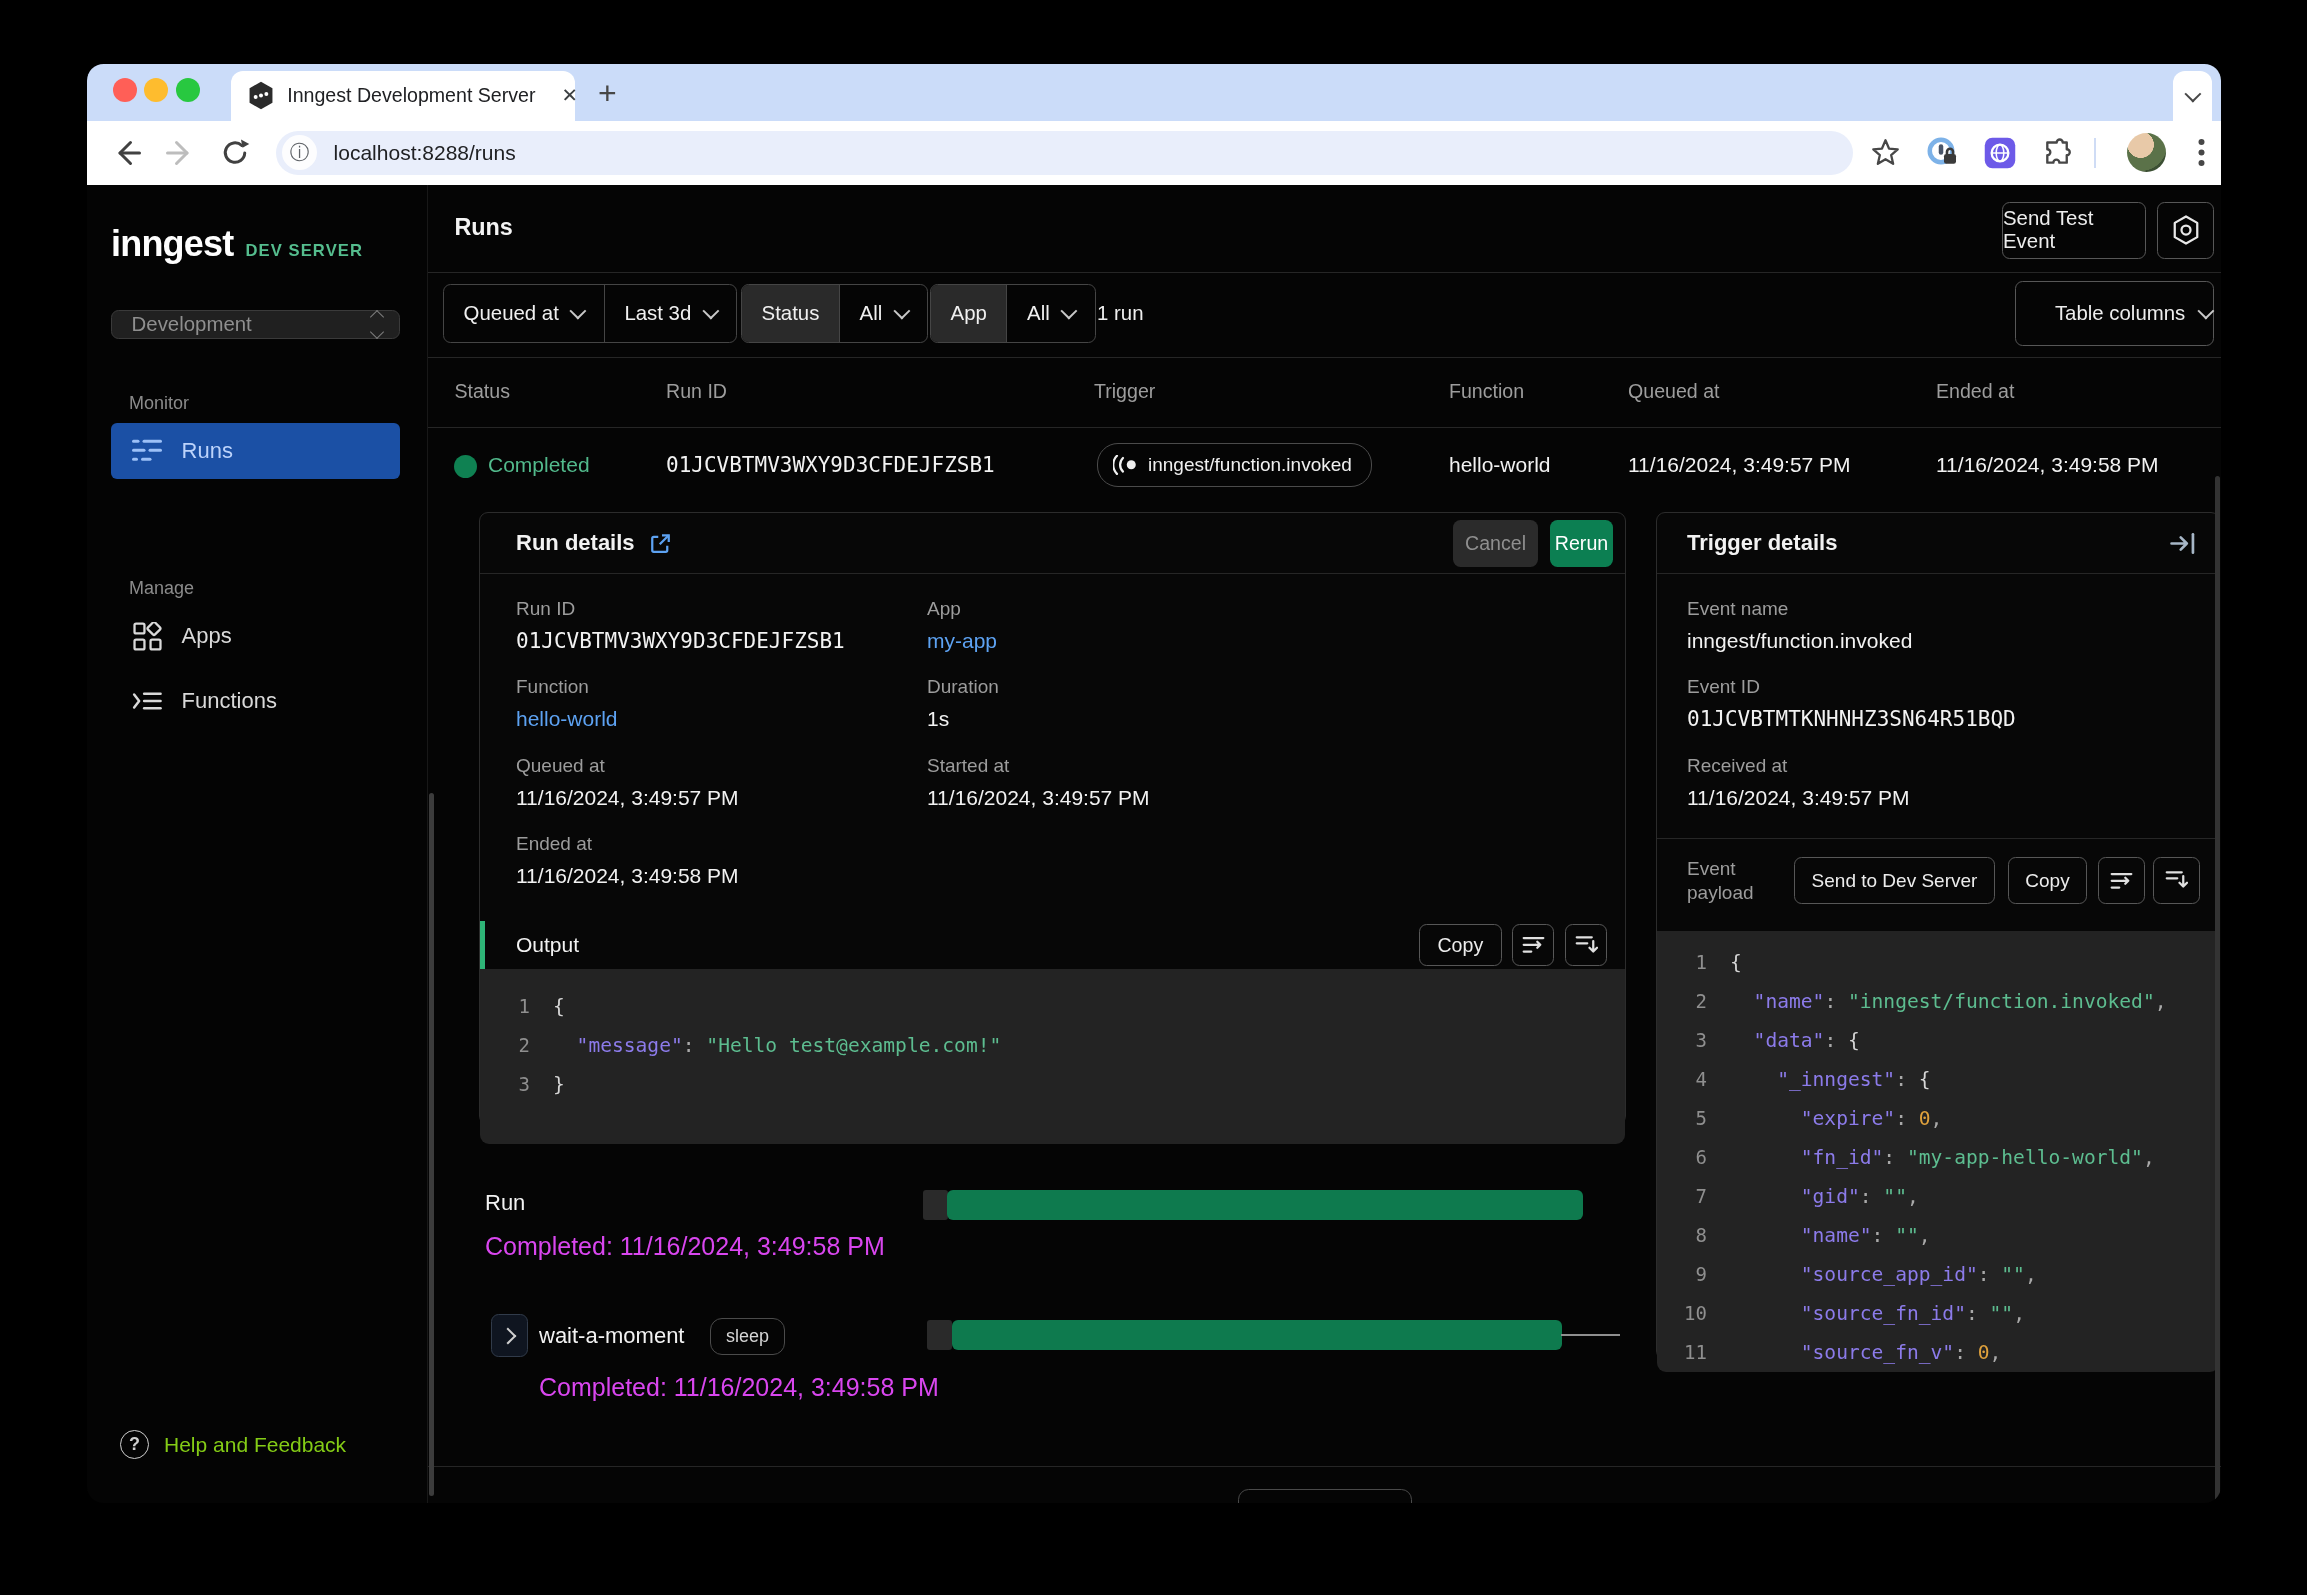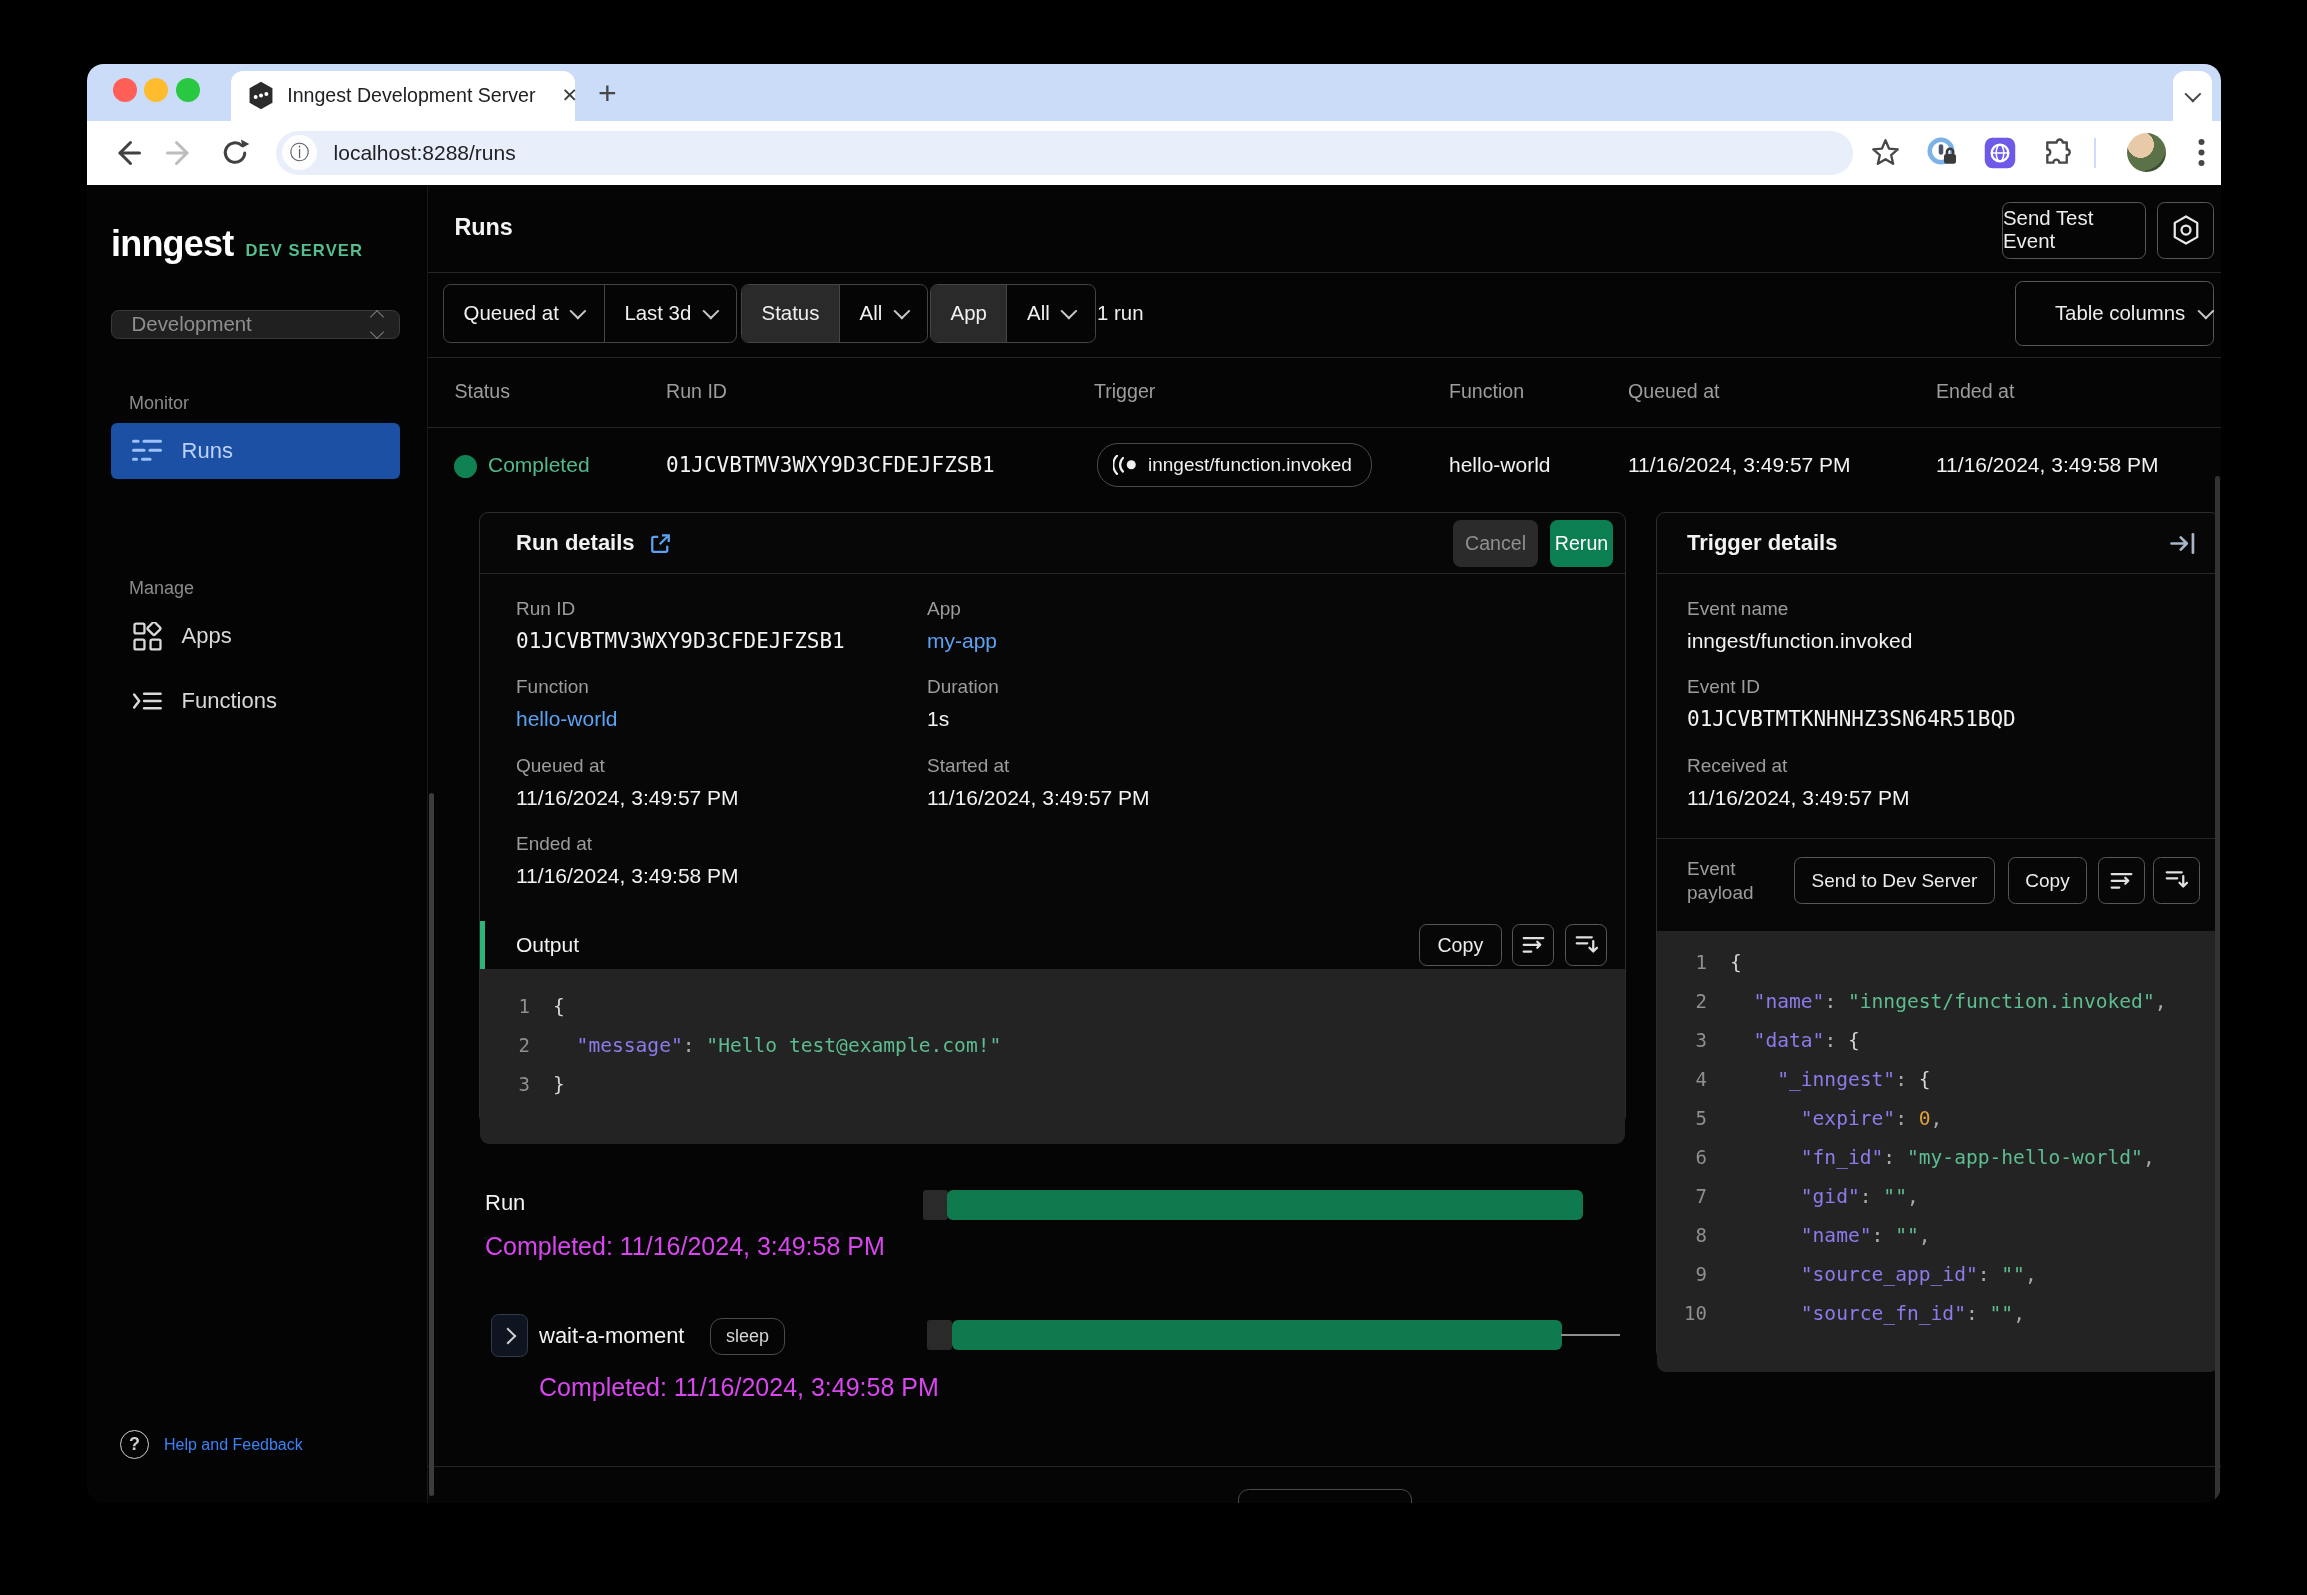--- a/index.html
+++ b/index.html
@@ -52,21 +52,21 @@
   .nav-label{position:absolute;left:42px;font-size:18px;color:#8b8b8b;}
   .nav-item{position:absolute;left:24px;width:289px;height:56px;border-radius:6px;
     display:flex;align-items:center;box-sizing:border-box;}
   .nav-item .ic{width:30px;margin-left:21px;display:flex;justify-content:center;}
   .nav-item .txt{font-size:22px;color:#d9d9d9;margin-left:19.6px;}
   .nav-item.active{background:#1b50a5;}
   .nav-item.active .txt{color:#bcd3fb;}
   .help-row{position:absolute;left:33px;top:1245px;display:flex;align-items:center;}
   .help-ic{width:27px;height:27px;border:1.9px solid #cfcfcf;border-radius:50%;color:#cfcfcf;
     font-size:18px;display:flex;align-items:center;justify-content:center;font-weight:700;}
-  .help-txt{font-size:16px;color:#3b82f6;margin-left:15px;}
+  .help-txt{font-size:21px;color:#84cc16;margin-left:15px;}
 
   
   .main{flex:1;position:relative;overflow:hidden;background:#050505;}
   .page-title{position:absolute;left:26.4px;top:29px;font-size:23.4px;font-weight:600;color:#f4f4f4;}
   .btn{border:0.8px solid #575757;border-radius:7.6px;color:#ededed;display:flex;align-items:center;
     justify-content:center;box-sizing:border-box;background:transparent;}
   .send-btn{position:absolute;left:1574px;top:16.6px;width:144px;height:57px;font-size:20.4px;}
   .gear-btn{position:absolute;left:1729px;top:16.6px;width:57px;height:57px;}
   .hr{position:absolute;left:0;right:0;height:0.8px;background:#262626;}
 
@@ -466,20 +466,21 @@
             <div class="codeline"><span class="ln">1</span><span class="ct"><span class="tok-b">{</span></span></div>
             <div class="codeline"><span class="ln">2</span><span class="ct"><span class="tok-p">  </span><span class="tok-k">"name"</span><span class="tok-p">:</span><span class="tok-p"> </span><span class="tok-s">"inngest/function.invoked"</span><span class="tok-p">,</span></span></div>
             <div class="codeline"><span class="ln">3</span><span class="ct"><span class="tok-p">  </span><span class="tok-k">"data"</span><span class="tok-p">:</span><span class="tok-b"> {</span></span></div>
             <div class="codeline"><span class="ln">4</span><span class="ct"><span class="tok-p">    </span><span class="tok-k">"_inngest"</span><span class="tok-p">:</span><span class="tok-b"> {</span></span></div>
             <div class="codeline"><span class="ln">5</span><span class="ct"><span class="tok-p">      </span><span class="tok-k">"expire"</span><span class="tok-p">:</span><span class="tok-p"> </span><span class="tok-n">0</span><span class="tok-p">,</span></span></div>
             <div class="codeline"><span class="ln">6</span><span class="ct"><span class="tok-p">      </span><span class="tok-k">"fn_id"</span><span class="tok-p">:</span><span class="tok-p"> </span><span class="tok-s">"my-app-hello-world"</span><span class="tok-p">,</span></span></div>
             <div class="codeline"><span class="ln">7</span><span class="ct"><span class="tok-p">      </span><span class="tok-k">"gid"</span><span class="tok-p">:</span><span class="tok-p"> </span><span class="tok-s">""</span><span class="tok-p">,</span></span></div>
             <div class="codeline"><span class="ln">8</span><span class="ct"><span class="tok-p">      </span><span class="tok-k">"name"</span><span class="tok-p">:</span><span class="tok-p"> </span><span class="tok-s">""</span><span class="tok-p">,</span></span></div>
             <div class="codeline"><span class="ln">9</span><span class="ct"><span class="tok-p">      </span><span class="tok-k">"source_app_id"</span><span class="tok-p">:</span><span class="tok-p"> </span><span class="tok-s">""</span><span class="tok-p">,</span></span></div>
             <div class="codeline"><span class="ln">10</span><span class="ct"><span class="tok-p">      </span><span class="tok-k">"source_fn_id"</span><span class="tok-p">:</span><span class="tok-p"> </span><span class="tok-s">""</span><span class="tok-p">,</span></span></div>
+            <div class="codeline"><span class="ln">11</span><span class="ct"><span class="tok-p">      </span><span class="tok-k">"source_fn_v"</span><span class="tok-p">:</span><span class="tok-p"> </span><span class="tok-n">0</span><span class="tok-p">,</span></span></div>
           </div>
       </div>
 
       <div class="abs tl-label" style="left:57px;top:1005px;">Run</div>
       <div class="bar-dark" style="left:495px;top:1005px;"></div>
       <div class="bar-green" style="left:519px;top:1005px;width:636px;"></div>
       <div class="abs tl-completed" style="left:57px;top:1047px;">Completed: 11/16/2024, 3:49:58 PM</div>
 
       <div class="expand-btn" style="left:63px;top:1129px;">
           <i></i>

